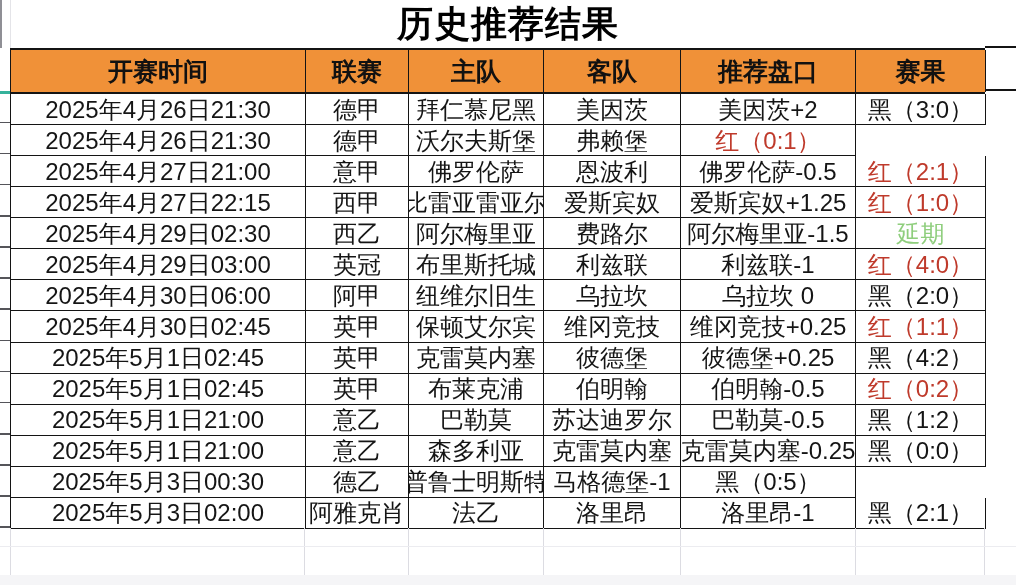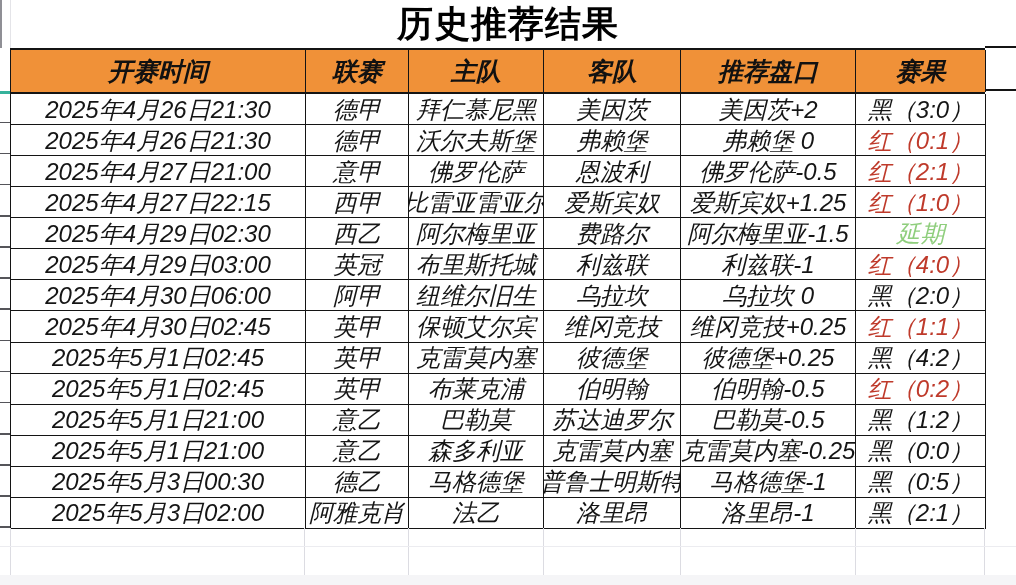--- a/index.html
+++ b/index.html
@@ -44,21 +44,21 @@
     text-align:center;font-size:36px;font-weight:bold;letter-spacing:1px;
     line-height:44px;color:#000;
   }
 
   .table{
     position:absolute;left:10px;top:48px;width:975px;height:480px;
     border-left:1.5px solid var(--border);
     border-top:2px solid var(--border);
     background:#fff;
   }
-  .cols{display:grid;grid-template-columns:295px 103px 135px 137px 175px 130px;font-style:italic;}
+  .cols{display:grid;grid-template-columns:295px 103px 135px 137px 175px 130px;}
   .thead{height:44px;border-bottom:2.5px solid var(--border);}
   .th{
     background:var(--header-bg);
     border-right:1.5px solid var(--border);
     display:flex;align-items:center;justify-content:center;
     font-size:25px;font-weight:bold;color:#111;
     overflow:hidden;white-space:nowrap;
   }
   .tbody{display:grid;grid-template-rows:repeat(14,31.07px);}
   .tr{height:31.07px;}
@@ -107,21 +107,20 @@
       <div class="td">美因茨</div>
       <div class="td">美因茨+2</div>
       <div class="td">黑（3:0）</div>
     </div>
 
     <div class="tr cols">
       <div class="td">2025年4月26日21:30</div>
       <div class="td">德甲</div>
       <div class="td">沃尔夫斯堡</div>
       <div class="td">弗赖堡</div>
-      <div class="td">弗赖堡 0</div>
       <div class="td red">红（0:1）</div>
     </div>
 
     <div class="tr cols">
       <div class="td">2025年4月27日21:00</div>
       <div class="td">意甲</div>
       <div class="td">佛罗伦萨</div>
       <div class="td">恩波利</div>
       <div class="td">佛罗伦萨-0.5</div>
       <div class="td red">红（2:1）</div>
@@ -204,21 +203,20 @@
       <div class="td">意乙</div>
       <div class="td">森多利亚</div>
       <div class="td">克雷莫内塞</div>
       <div class="td">克雷莫内塞-0.25</div>
       <div class="td">黑（0:0）</div>
     </div>
 
     <div class="tr cols">
       <div class="td">2025年5月3日00:30</div>
       <div class="td">德乙</div>
-      <div class="td">马格德堡</div>
       <div class="td">普鲁士明斯特</div>
       <div class="td">马格德堡-1</div>
       <div class="td">黑（0:5）</div>
     </div>
 
     <div class="tr cols">
       <div class="td">2025年5月3日02:00</div>
       <div class="td">阿雅克肖</div>
       <div class="td">法乙</div>
       <div class="td">洛里昂</div>

